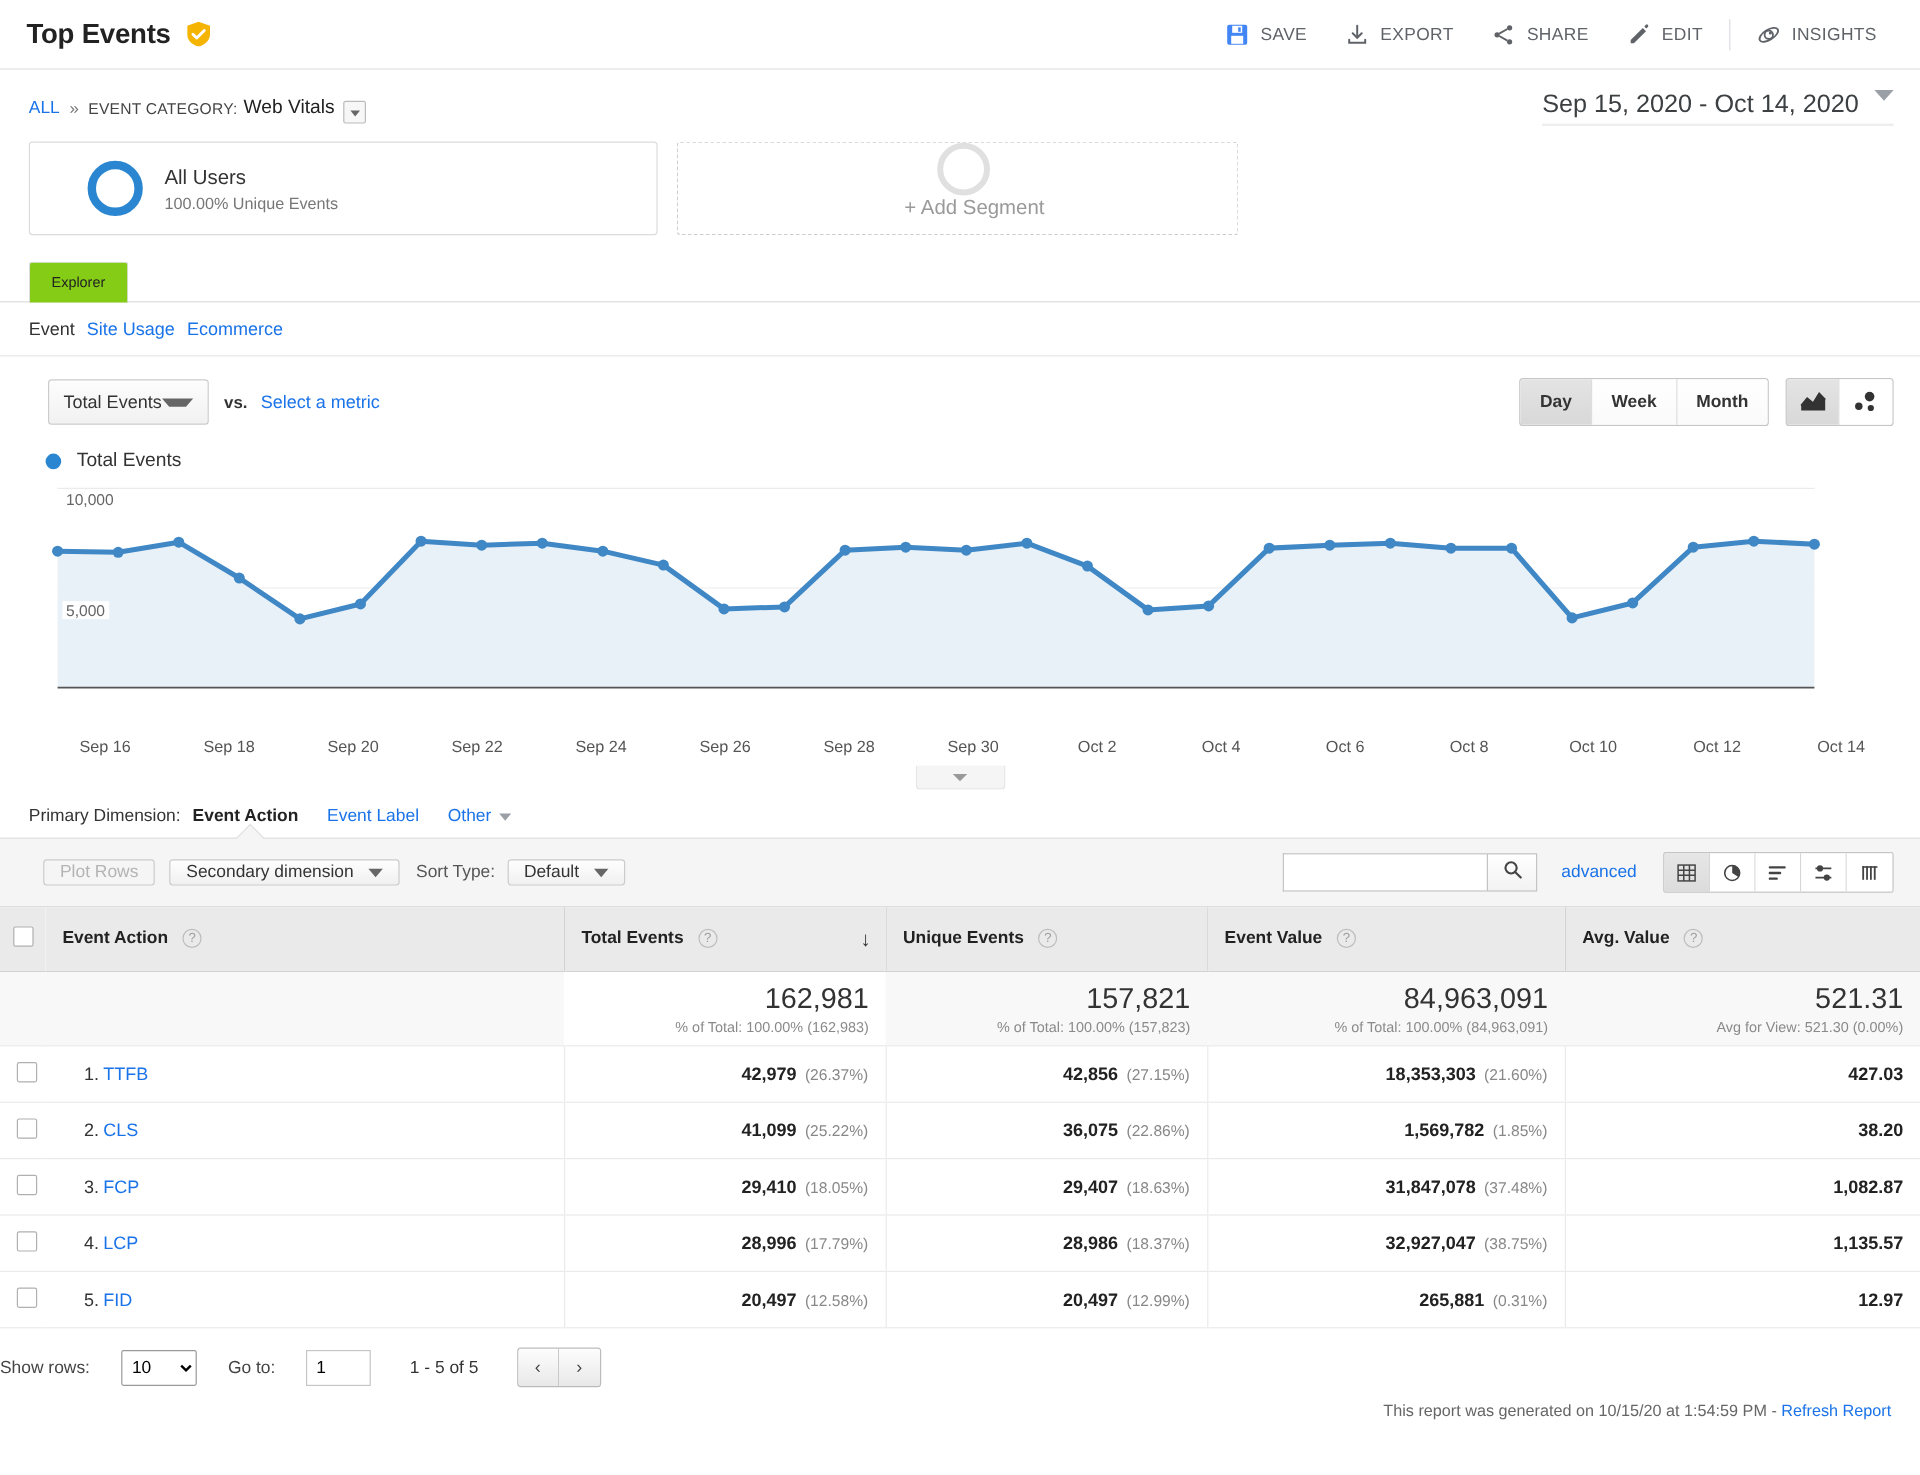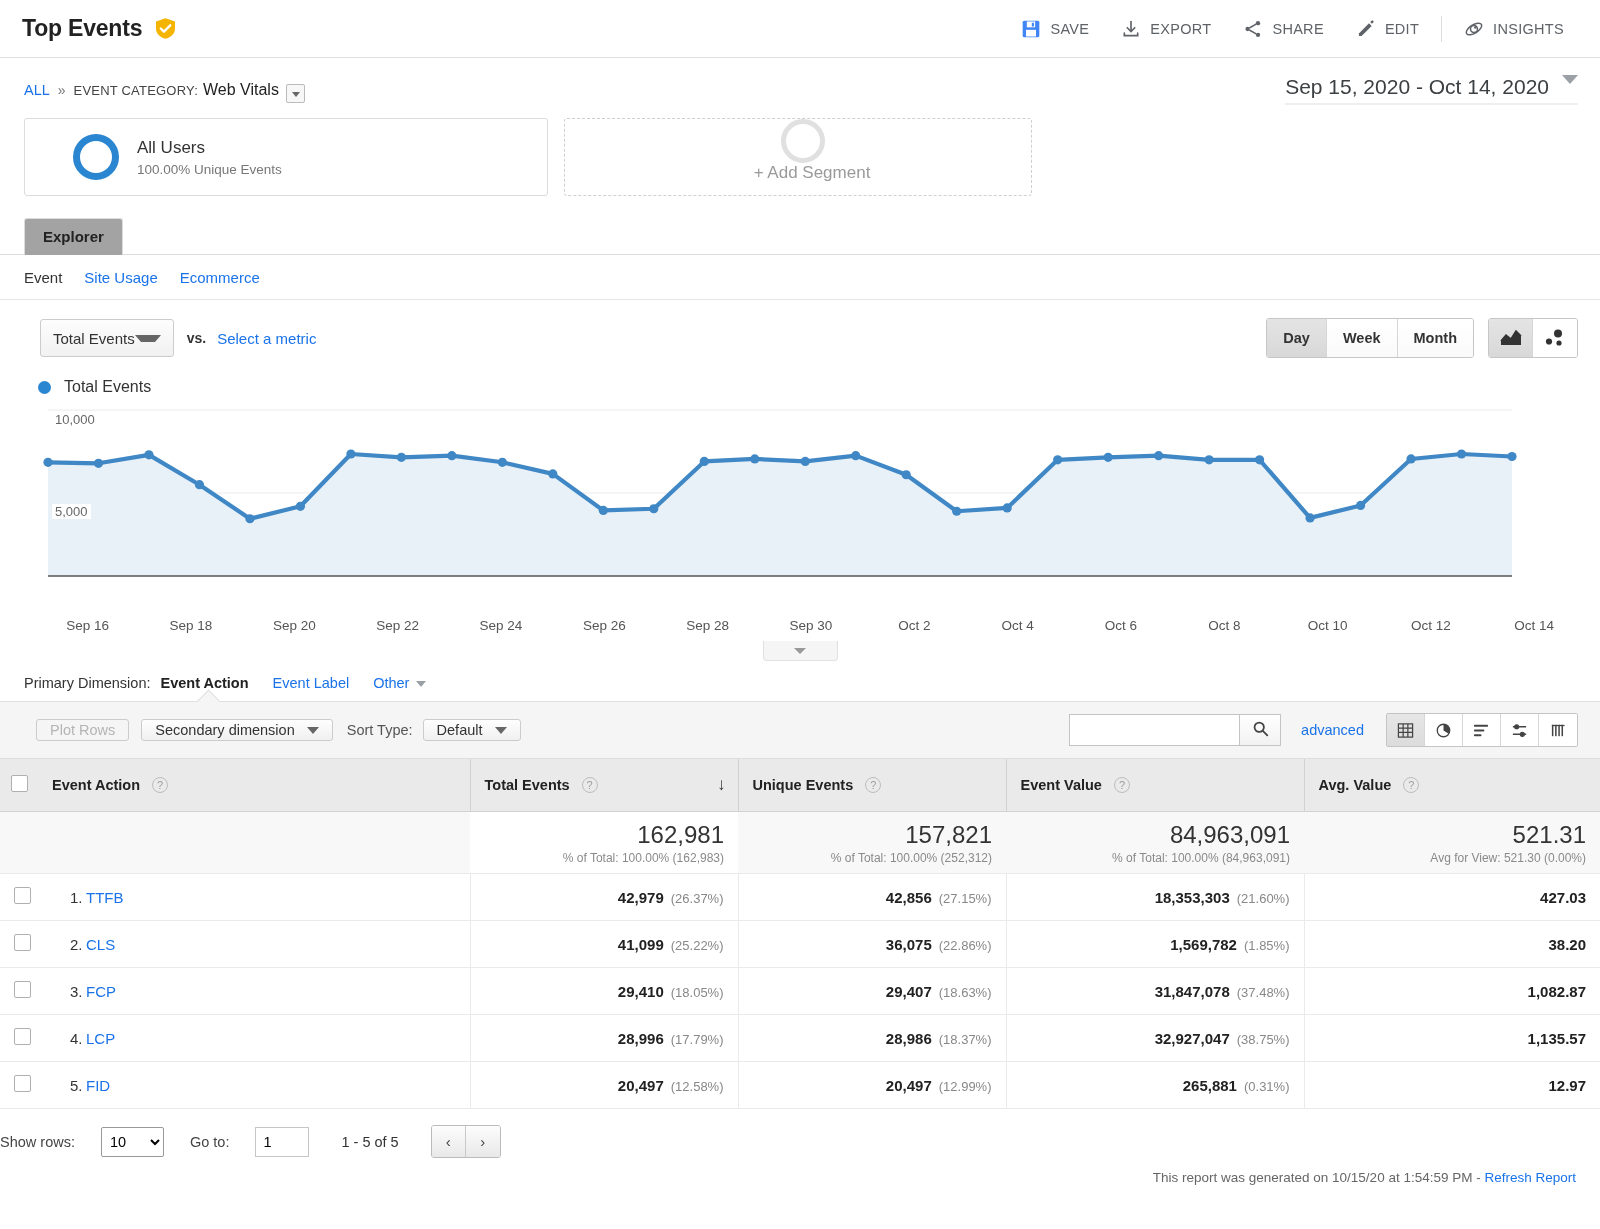--- a/index.html
+++ b/index.html
@@ -82,26 +82,26 @@
   }
   .donut.grey { border-color:#e0e0e0; width:44px; height:44px; border-width:5px; }
   .seg-name { font-size:17px; color:#333; line-height:1.35; }
   .seg-sub { font-size:13.5px; color:#777; margin-top:2px; }
   .seg-add-txt { font-size:17px; color:#9a9a9a; }
 
   
   .explorerbar { padding:22px 24px 0 24px; position:relative; }
   .etab {
     display:inline-block; border:1px solid #dcdcdc; border-bottom:none;
-    background:#a3a3a3; padding:9px 18px 10px; font-size:15px; font-weight:bold;
+    background:#84cc16; padding:9px 18px 10px; font-size:12px; font-weight:normal;
     color:#222; border-radius:3px 3px 0 0; position:relative; z-index:2;
     cursor:pointer;
   }
   .etab-rule { border-bottom:1px solid #dcdcdc; margin-top:-1px; }
-  .subtabs { display:flex; gap:22px; padding:14px 24px 13px 24px;
+  .subtabs { display:flex; gap:10px; padding:14px 24px 13px 24px;
              border-bottom:1px solid #e6e6e6; }
   .subtab { font-size:15px; color:#1a73e8; cursor:pointer; }
   .subtab.active { color:#333; cursor:default; }
 
   
   .metricrow { display:flex; align-items:center; padding:18px 22px 0 40px; }
   .selbox {
     height:38px; border:1px solid #ccc; border-radius:3px;
     background:linear-gradient(#fdfdfd,#f1f1f1);
     display:flex; align-items:center; padding:0 12px; font-size:15px;
@@ -569,21 +569,21 @@
     <tbody>
       <tr class="sum">
         <td></td>
         <td></td>
         <td class="white">
           <span class="bignum">162,981</span>
           <span class="subnum">% of Total: 100.00% (162,983)</span>
         </td>
         <td>
           <span class="bignum">157,821</span>
-          <span class="subnum">% of Total: 100.00% (252,312)</span>
+          <span class="subnum">% of Total: 100.00% (157,823)</span>
         </td>
         <td>
           <span class="bignum">84,963,091</span>
           <span class="subnum">% of Total: 100.00% (84,963,091)</span>
         </td>
         <td>
           <span class="bignum">521.31</span>
           <span class="subnum">Avg for View: 521.30 (0.00%)</span>
         </td>
       </tr>

